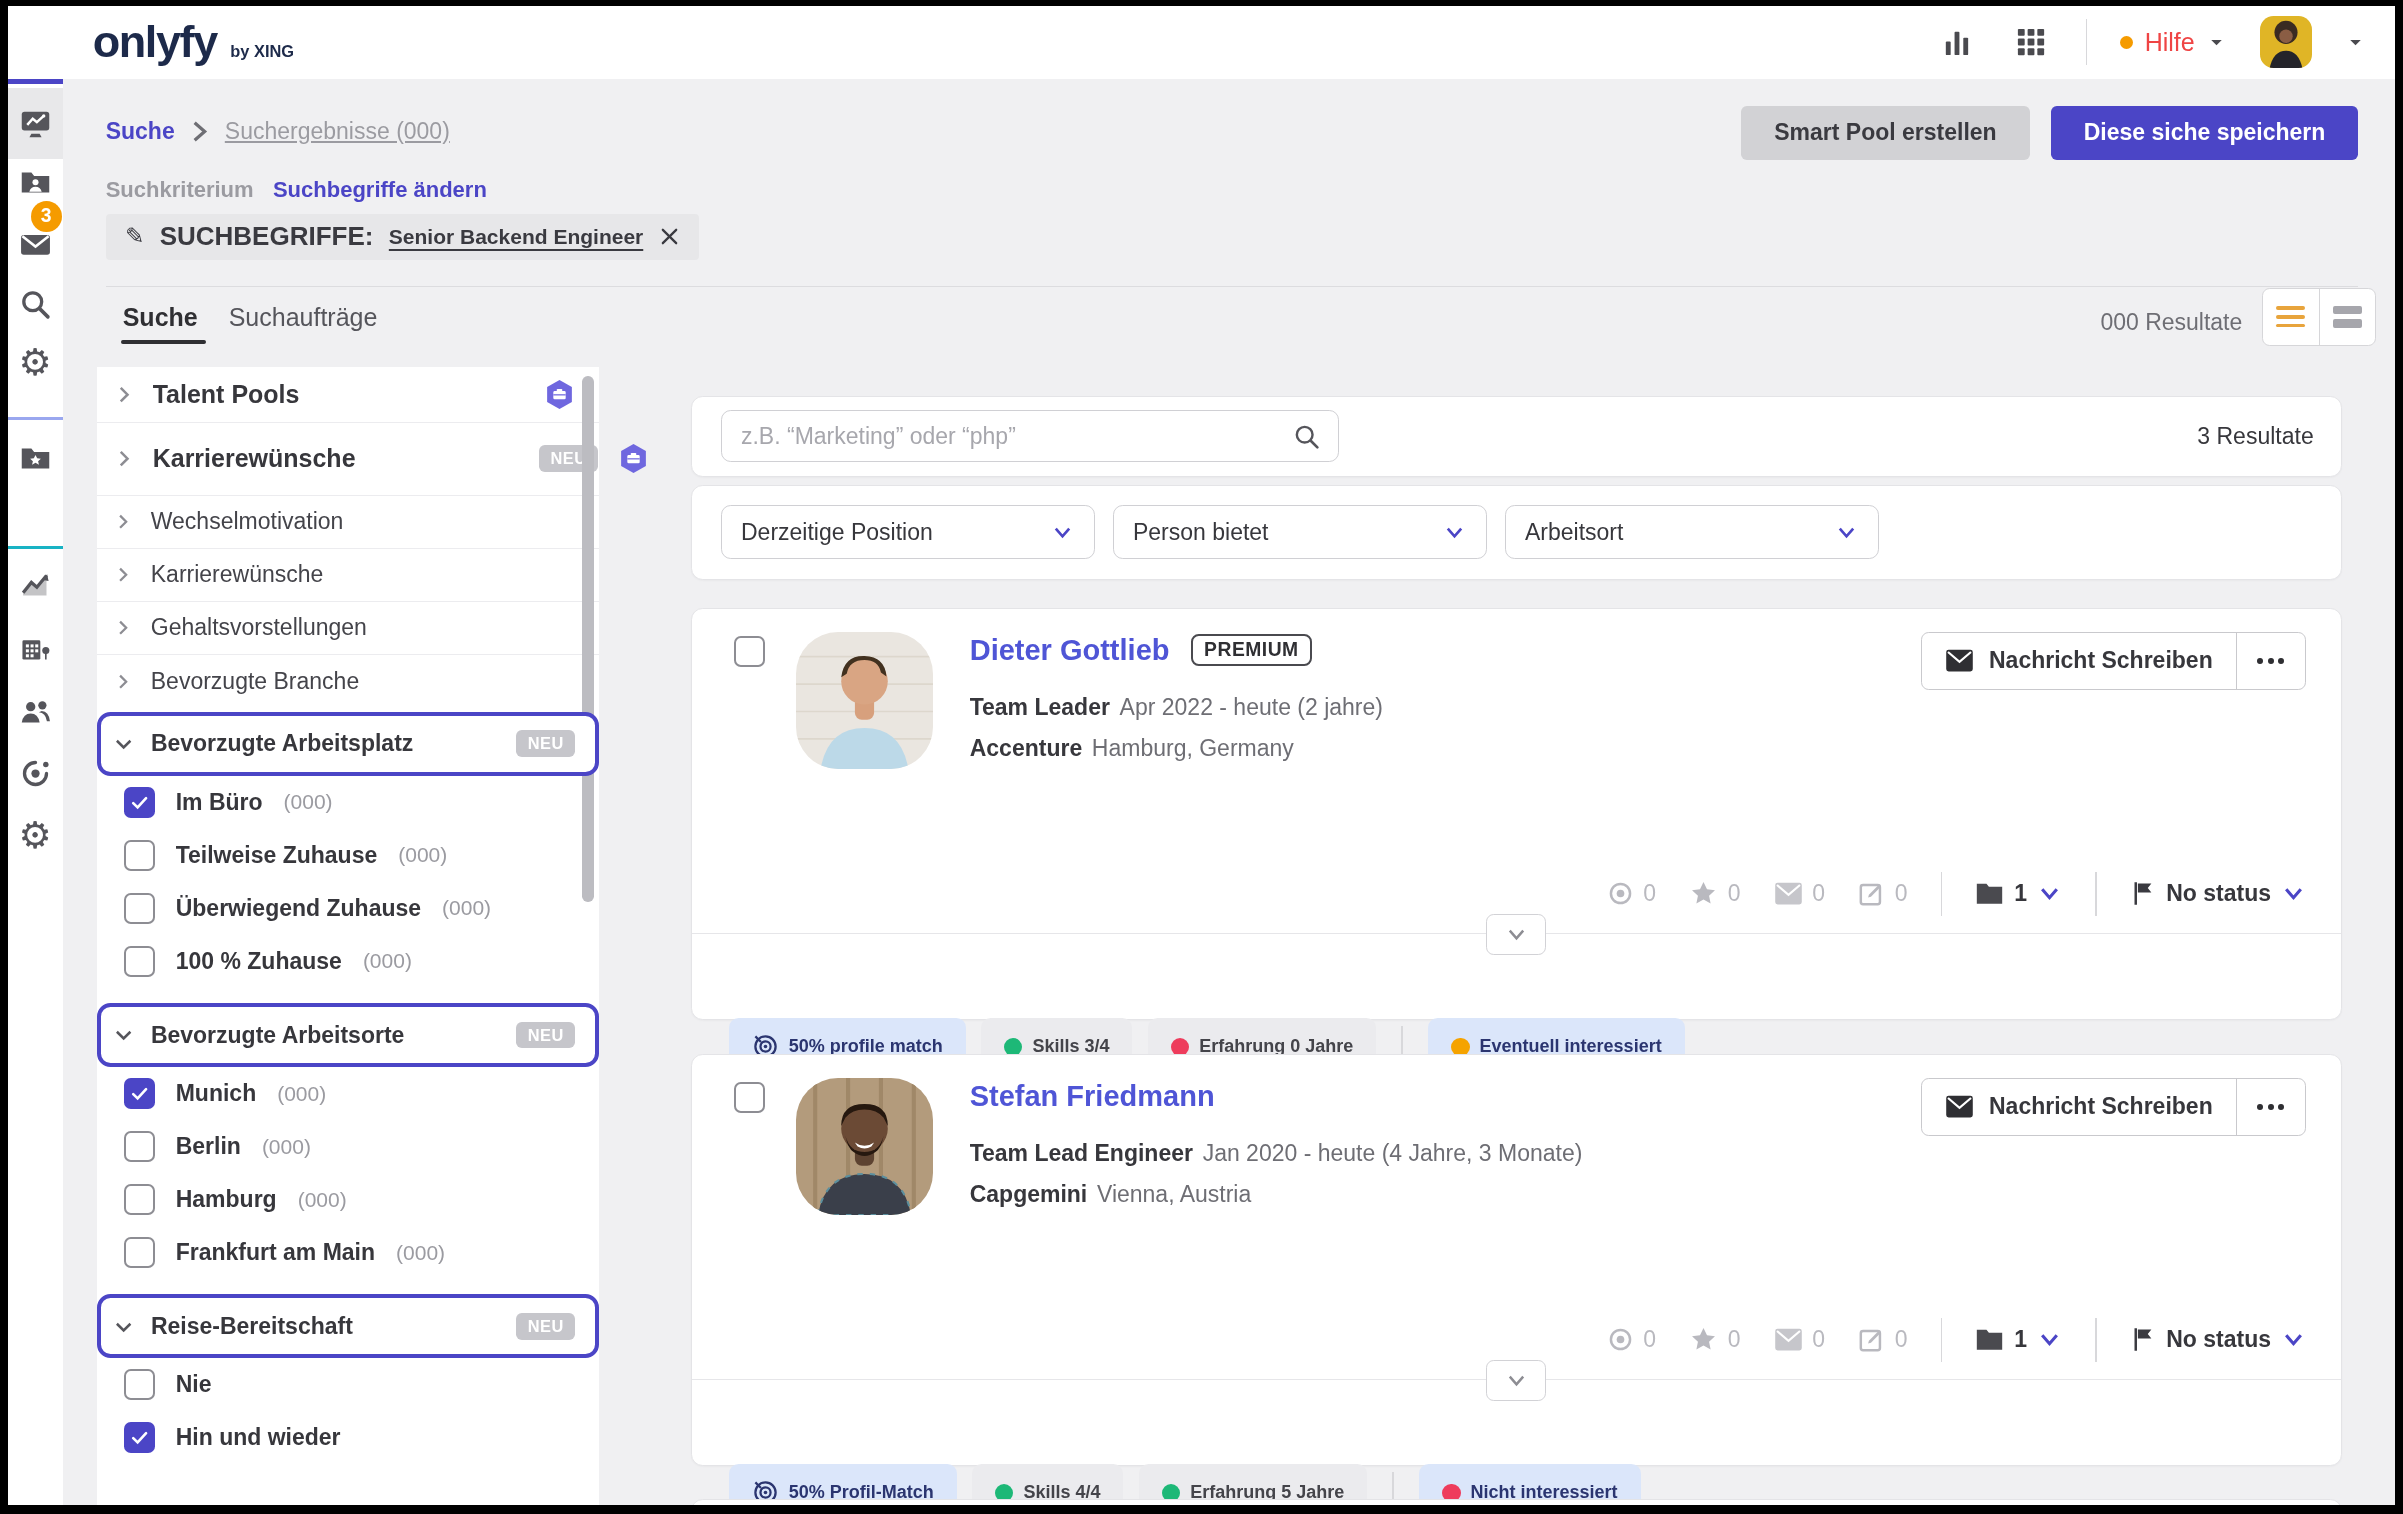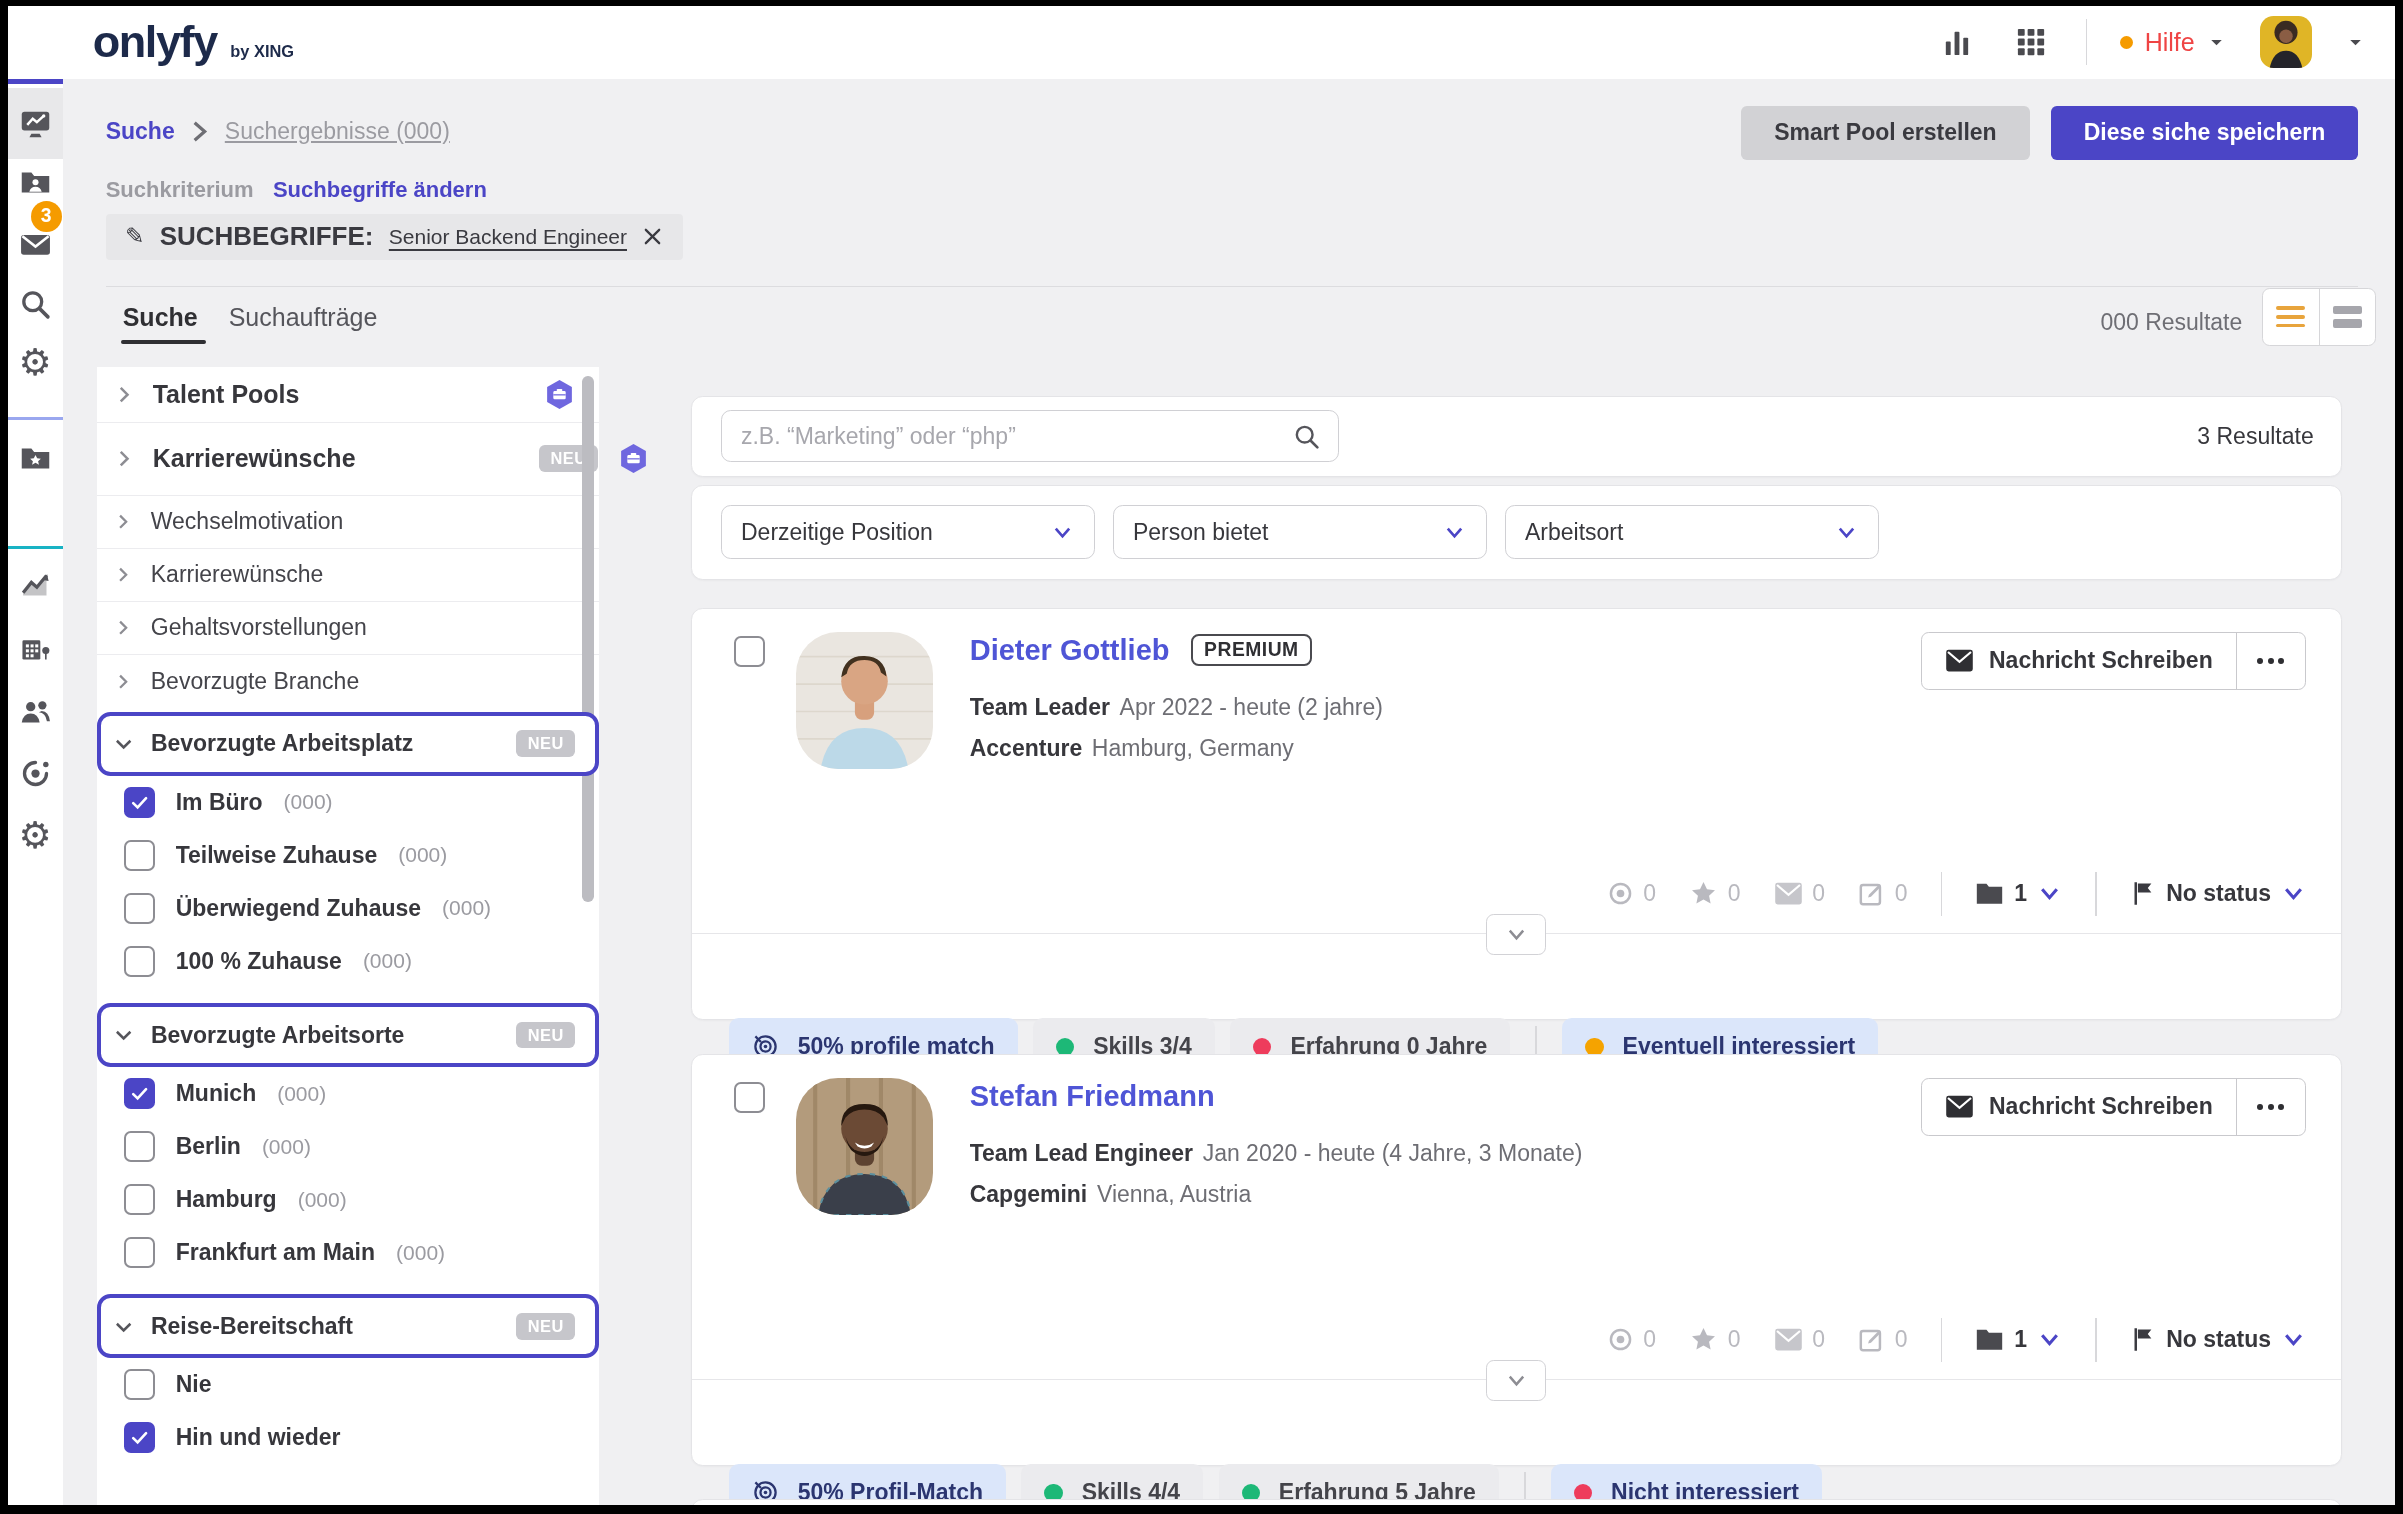--- a/index.html
+++ b/index.html
@@ -44,21 +44,21 @@
   .btn.gray{background:#d2d2d5;color:#3a3a40;}
   .btn.primary{background:#4b45c6;color:#fff;}
 
   .criteria{position:absolute;left:43px;top:98px;display:flex;gap:19.3px;align-items:center;}
   .criteria .muted{font-size:22px;color:#9b9ba1;font-weight:600;}
   .criteria .link{font-size:22px;color:#4b45c6;font-weight:700;cursor:pointer;}
 
   .chip{position:absolute;left:43px;top:135px;height:46px;background:#e7e7e9;border-radius:3.9px;display:flex;align-items:center;gap:15.4px;padding:0 19.3px;}
   .chip .pencil{font-size:23px;color:#3a3a40;}
   .chip .txt{font-size:26px;color:#3a3a40;font-weight:600;}
-  .chip .val{font-size:21px;color:#3a3a40;font-weight:400;text-decoration:underline;text-underline-offset:4.8px;}
+  .chip .val{font-size:21px;color:#3a3a40;font-weight:700;text-decoration:underline;text-underline-offset:4.8px;}
   .chip .close{cursor:pointer;display:flex;align-items:center;}
 
   .main-div{position:absolute;left:43px;right:37px;top:207px;height:1px;background:#dcdcdf;}
 
   .tab{position:absolute;top:224px;font-size:25px;cursor:pointer;}
   .tab.active{color:#2f2f33;font-weight:600;}
   .tab.idle{color:#55555b;}
   .tab-underline{position:absolute;left:58px;top:261px;width:85px;height:3.9px;background:#2f2f33;border-radius:1.9px;}
 
   .results-count{position:absolute;top:230px;right:153px;font-size:23px;color:#6e6e74;}
@@ -124,21 +124,21 @@
   .stat{display:flex;align-items:center;gap:9.7px;}
   .stat .n{font-size:23px;color:#b9b9bf;}
   .stat .nd{font-size:23px;color:#37373c;font-weight:600;}
   .stat-div{width:1.9px;height:44px;background:#d8d8db;}
   .statlbl{font-size:23px;color:#37373c;font-weight:600;}
 
   .card-hr{position:absolute;left:0;right:0;top:324px;height:1px;background:#e6e6e9;}
   .expander{position:absolute;left:50%;transform:translateX(-50%);top:305px;width:58px;height:39px;background:#fff;border:1px solid #d2d2d6;border-radius:7.7px;display:flex;align-items:center;justify-content:center;cursor:pointer;}
 
   .badges{position:absolute;left:37px;top:409px;display:flex;align-items:center;gap:15.4px;}
-  .badge{height:58px;border-radius:9.7px;display:flex;align-items:center;gap:19px;padding:0 23px;font-size:23px;font-weight:700;}
+  .badge{height:58px;border-radius:9.7px;display:flex;align-items:center;gap:10px;padding:0 23px;font-size:18px;font-weight:700;}
   .badge.blue{background:#dbe6fa;color:#2b3570;}
   .badge.gray{background:#ebebee;color:#44444a;}
   .bdot{width:18.3px;height:18.3px;border-radius:50%;}
   .badge-div{width:1.9px;height:41px;background:#d8d8db;margin:0 9.7px;}
 
   .card1{top:529px;}
   .card2{top:975px;}
   .card3{top:1420px;height:58px;}
 </style>
 </head>

